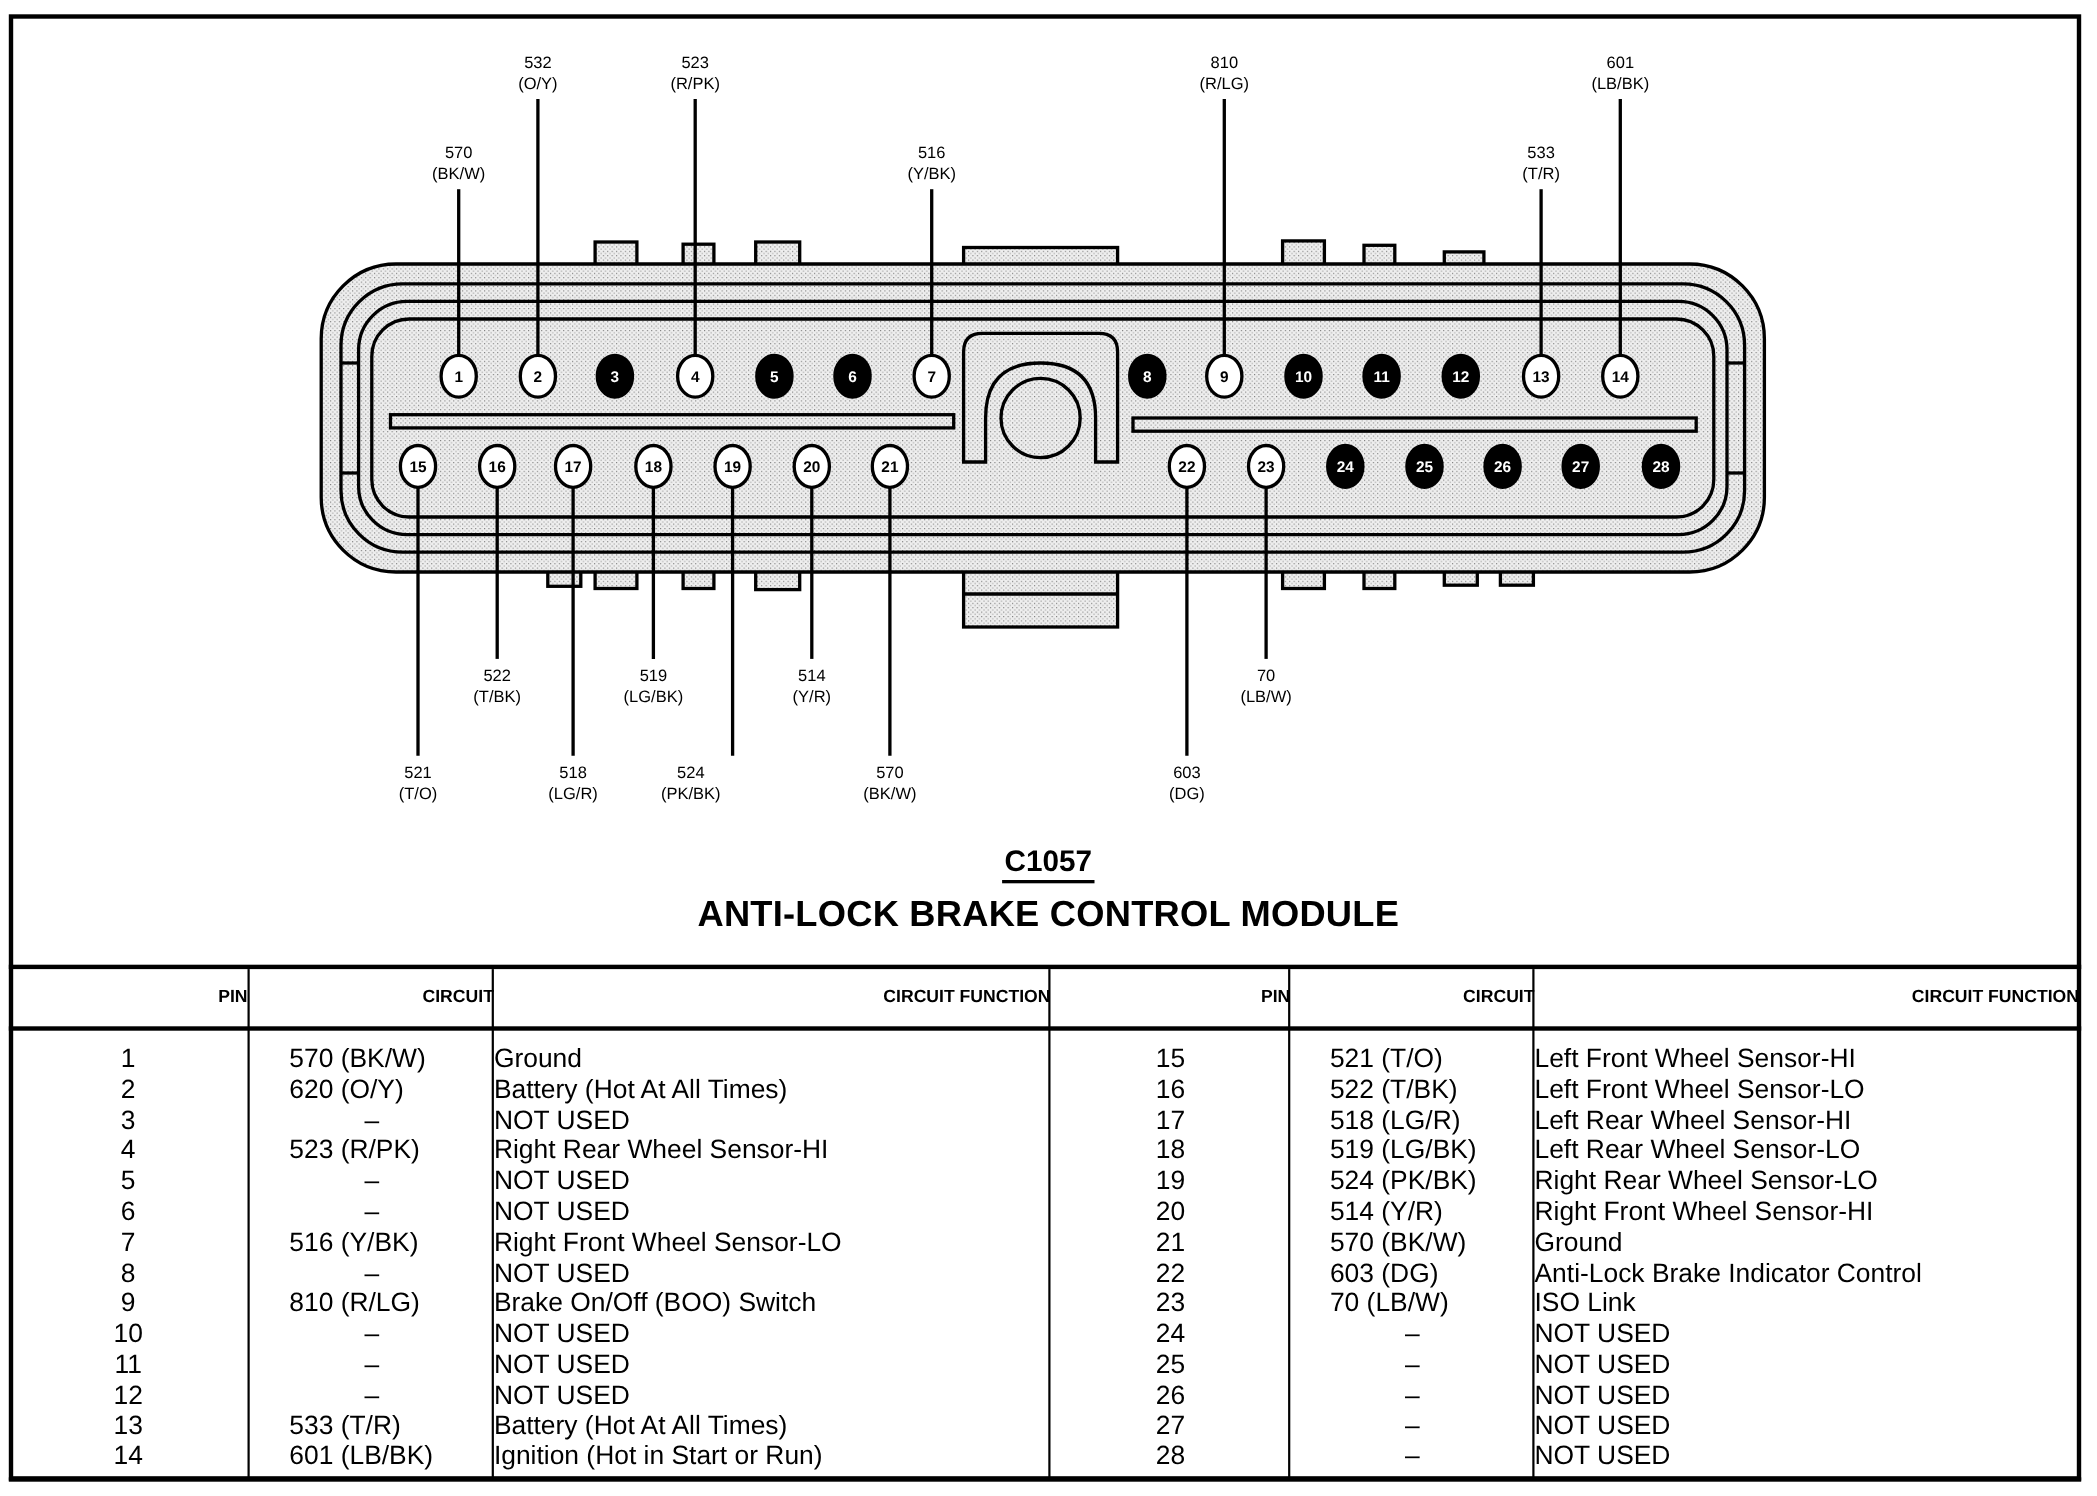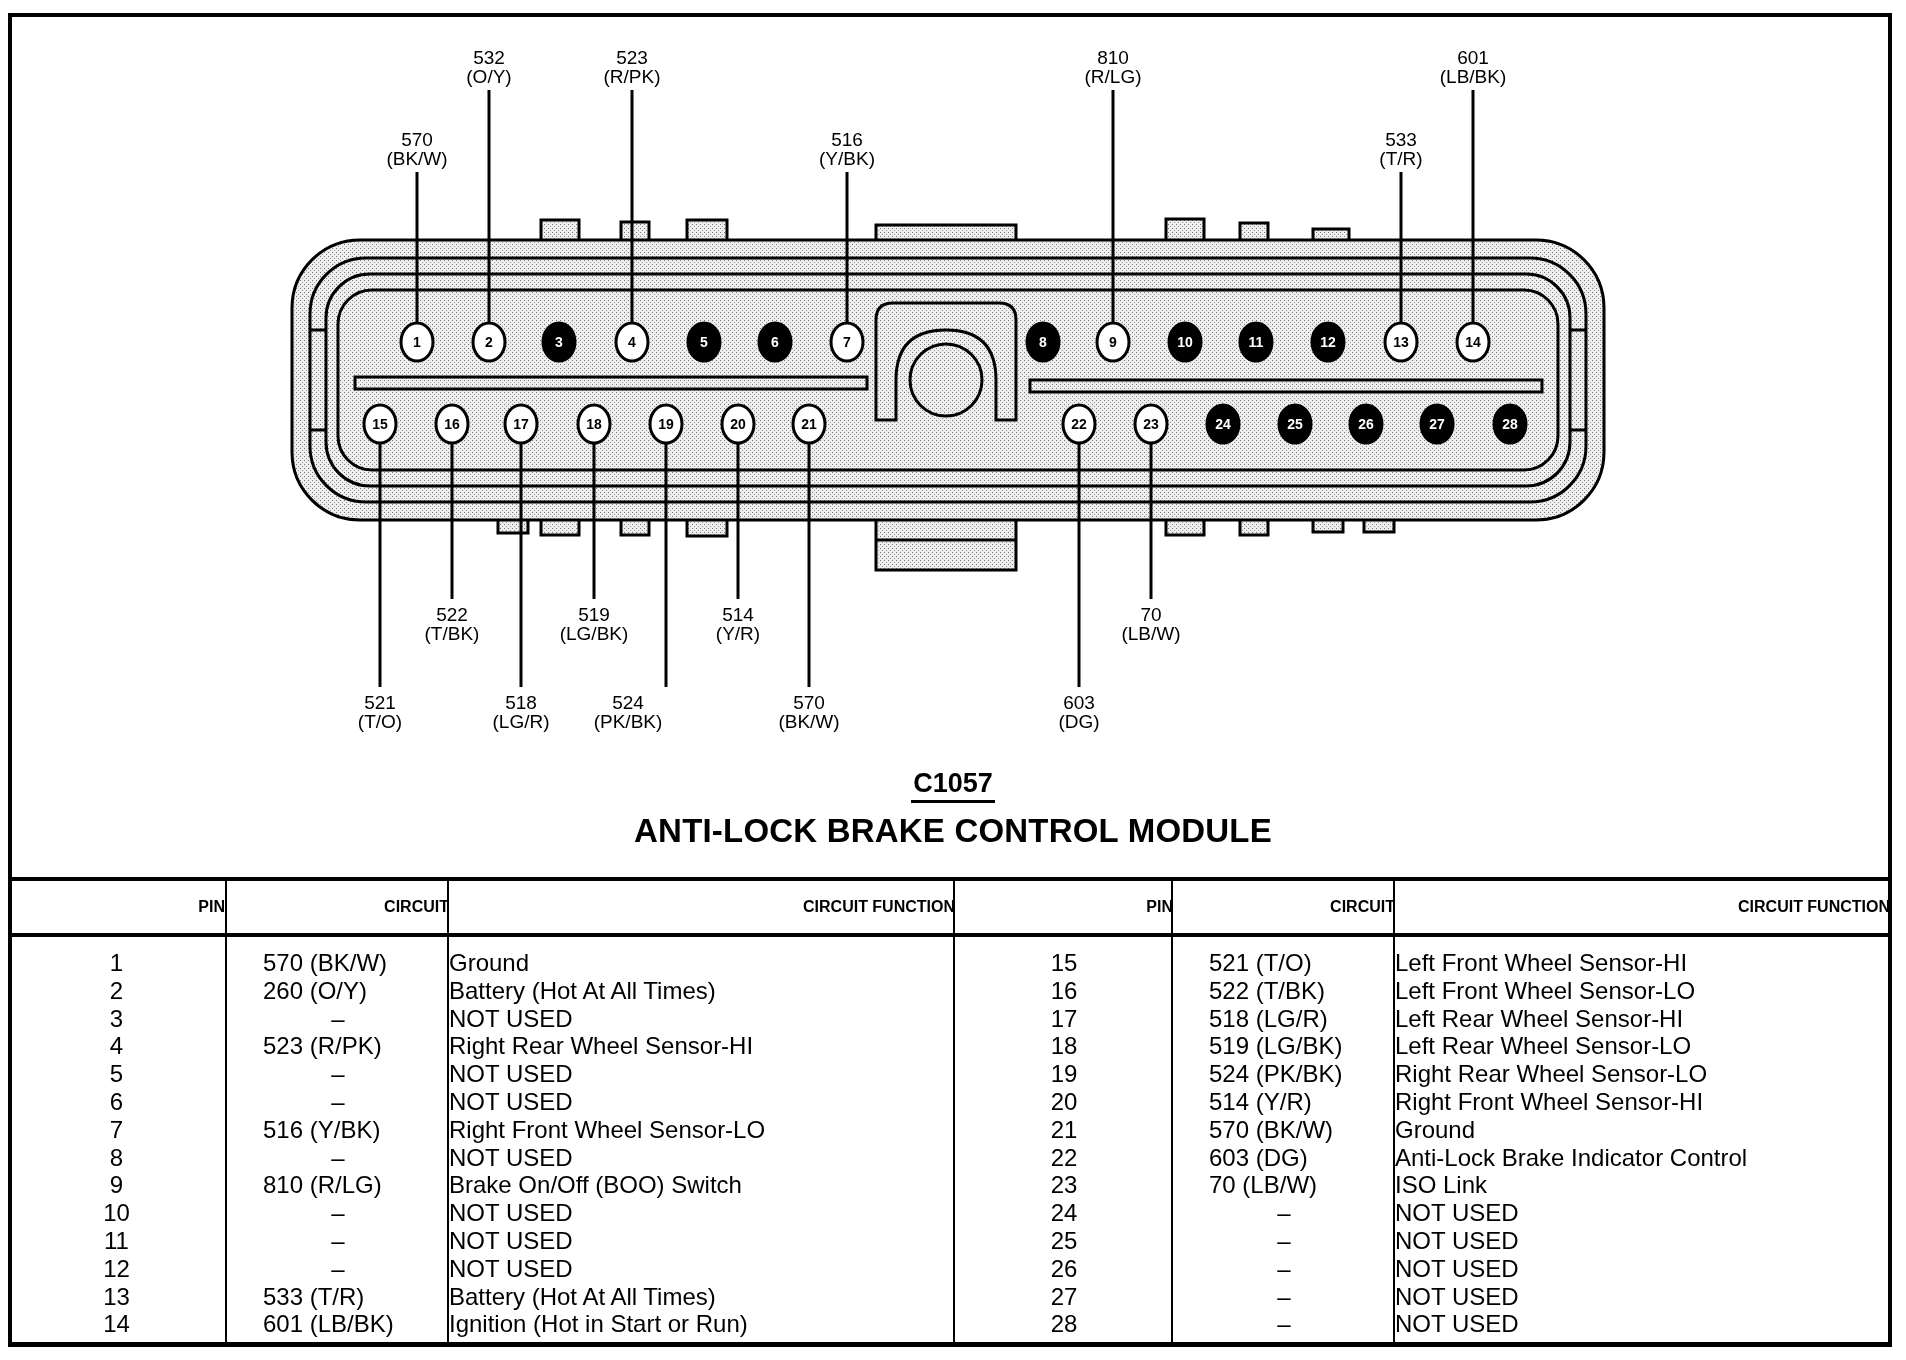--- a/index.html
+++ b/index.html
@@ -1,19 +1,19 @@
 <!DOCTYPE html>
 <html><head>
 <meta charset="utf-8">
 <style>
   html, body { margin:0; padding:0; background:#ffffff; }
   body { width:1906px; height:1360px; position:relative; overflow:hidden; font-family:"Liberation Sans", sans-serif; color:#000; }
   #frame { position:absolute; left:8px; top:13px; width:1884px; height:1333px; border:4px solid #000; box-sizing:border-box; }
   #diagram { position:absolute; left:0; top:0; width:1906px; height:870px; }
-  .wire-label { position:absolute; font-size:19px; line-height:19px; text-align:center; width:120px; margin-left:-60px; font-family:"Liberation Sans", sans-serif; }
+  .wire-label { position:absolute; font-size:15px; line-height:19px; text-align:center; width:120px; margin-left:-60px; font-family:"Liberation Sans", sans-serif; }
   .wire-label span { display:block; }
   #title-block { position:absolute; left:0; top:768px; width:1906px; text-align:center; }
   #connector-id { display:inline-block; font-weight:bold; font-size:27px; border-bottom:3px solid #000; padding:0 2px 2px 2px; line-height:30px; }
   #connector-name { font-weight:bold; font-size:33px; margin-top:9px; letter-spacing:0.2px; }
   #pin-table { position:absolute; left:8px; top:877px; width:1884px; height:470px; border-top:4px solid #000; border-bottom:4px solid #000; box-sizing:border-box; }
   .col { position:absolute; top:0; bottom:0; border-left:2px solid #000; }
   .col.first { border-left:none; }
   .hdr { position:absolute; top:0; height:52px; line-height:52px; font-weight:bold; font-size:16px; text-align:right; width:100%; }
   #hdr-line { position:absolute; left:0; right:0; top:52px; border-top:4px solid #000; }
   .cell-list { position:absolute; top:68px; left:0; right:0; }
@@ -298,21 +298,21 @@
         <div class="cell">11</div>
         <div class="cell">12</div>
         <div class="cell">13</div>
         <div class="cell">14</div>
       </div>
   </div>
   <div class="col c-circ" style="left:217px;width:222px">
     <div class="hdr">CIRCUIT</div>
     <div class="cell-list">
         <div class="cell">570 (BK/W)</div>
-        <div class="cell">260 (O/Y)</div>
+        <div class="cell">620 (O/Y)</div>
         <div class="cell dash">–</div>
         <div class="cell">523 (R/PK)</div>
         <div class="cell dash">–</div>
         <div class="cell dash">–</div>
         <div class="cell">516 (Y/BK)</div>
         <div class="cell dash">–</div>
         <div class="cell">810 (R/LG)</div>
         <div class="cell dash">–</div>
         <div class="cell dash">–</div>
         <div class="cell dash">–</div>

